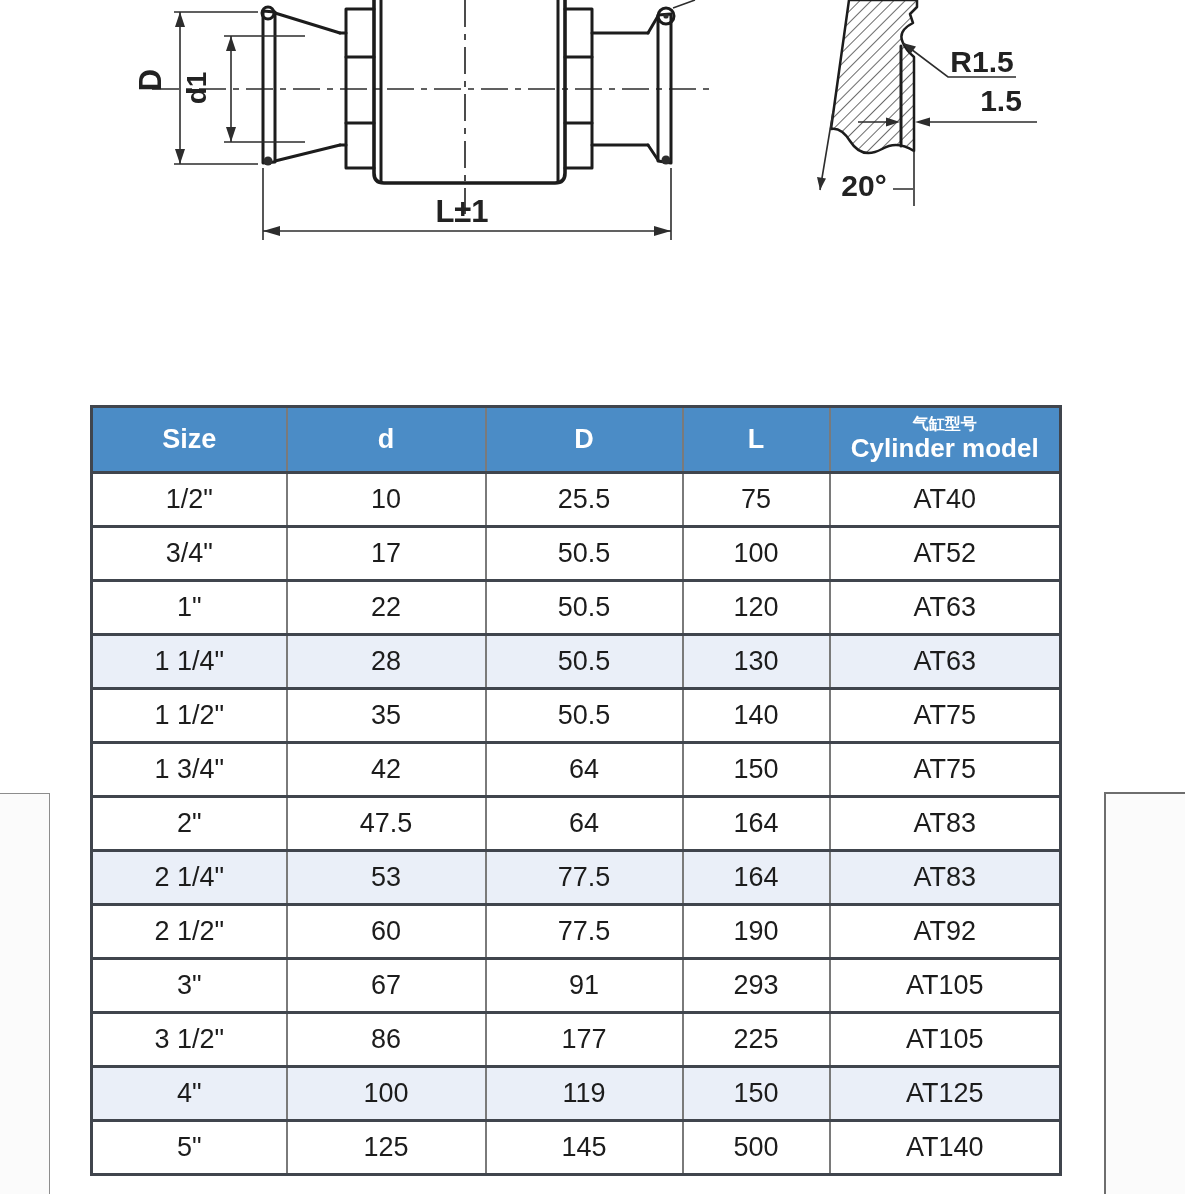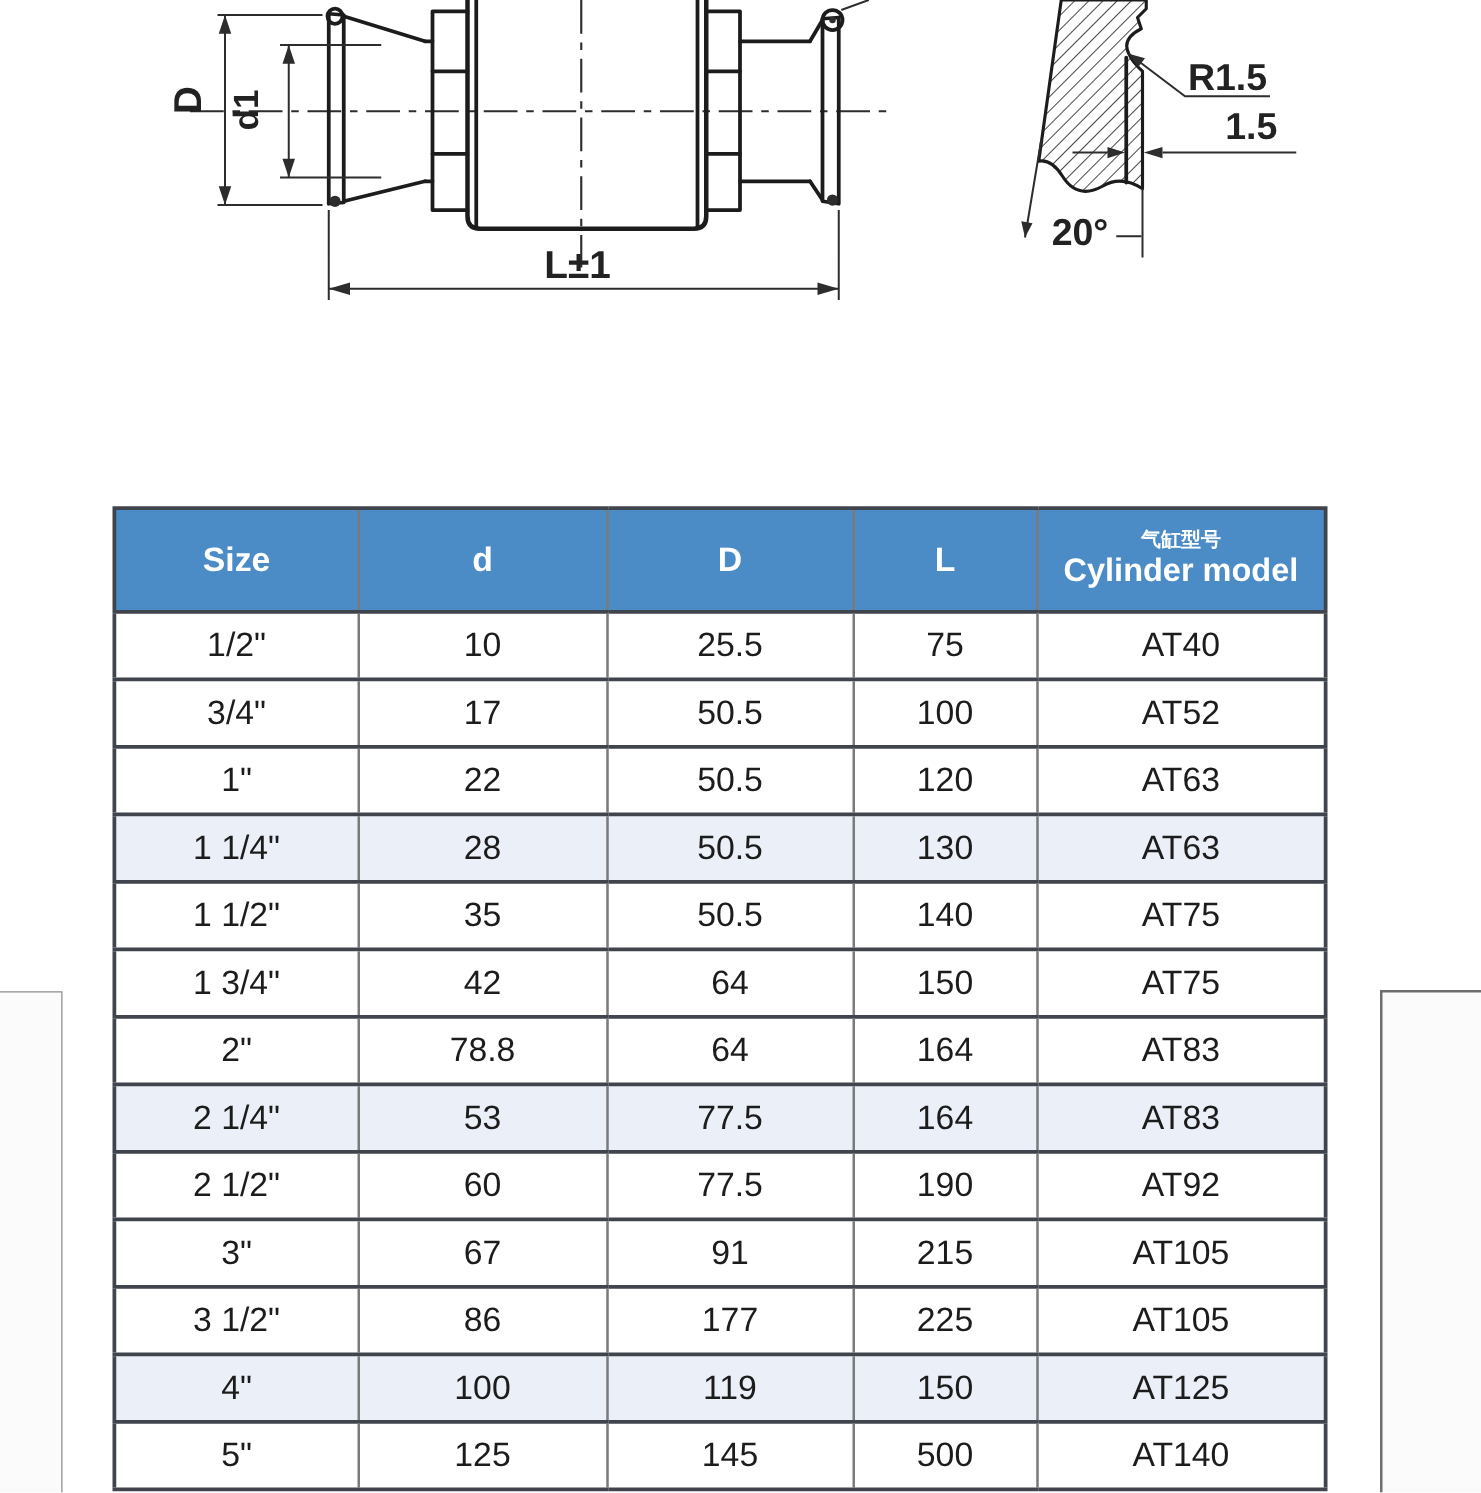--- a/index.html
+++ b/index.html
@@ -27,21 +27,21 @@
   }
   .spec-table td,.spec-table th{
     border-left:2px solid var(--border-light,#7a7a7a);
     border-right:2px solid var(--border-light,#7a7a7a);
     border-top:3px solid var(--border-dark,#40454d);
     border-bottom:3px solid var(--border-dark,#40454d);
     text-align:center;vertical-align:middle;
     padding:0;
   }
   .spec-table{border:3px solid var(--border-dark,#40454d);}
-  .spec-table thead tr{height:83px;}
+  .spec-table thead tr{height:66px;}
   .spec-table thead th{
     background:var(--header-bg,#4b8cc6);
     color:var(--header-text,#fff);
     font-size:27px;font-weight:bold;
   }
   .spec-table thead th .zh{font-size:16px;line-height:1.15;}
   .spec-table thead th .en{font-size:26px;line-height:1.15;}
   .spec-table tbody tr{height:54px;background:#fff;}
   .spec-table tbody tr.hl{background:var(--hl-bg,#eaeff8);}
   .spec-table tbody td{font-size:27px;}
@@ -200,21 +200,21 @@
     </tr>
         <tr>
       <td>1 3/4"</td>
       <td>42</td>
       <td>64</td>
       <td>150</td>
       <td>AT75</td>
     </tr>
         <tr>
       <td>2"</td>
-      <td>78.8</td>
+      <td>47.5</td>
       <td>64</td>
       <td>164</td>
       <td>AT83</td>
     </tr>
         <tr class="hl">
       <td>2 1/4"</td>
       <td>53</td>
       <td>77.5</td>
       <td>164</td>
       <td>AT83</td>
@@ -223,21 +223,21 @@
       <td>2 1/2"</td>
       <td>60</td>
       <td>77.5</td>
       <td>190</td>
       <td>AT92</td>
     </tr>
         <tr>
       <td>3"</td>
       <td>67</td>
       <td>91</td>
-      <td>215</td>
+      <td>293</td>
       <td>AT105</td>
     </tr>
         <tr>
       <td>3 1/2"</td>
       <td>86</td>
       <td>177</td>
       <td>225</td>
       <td>AT105</td>
     </tr>
         <tr class="hl">

